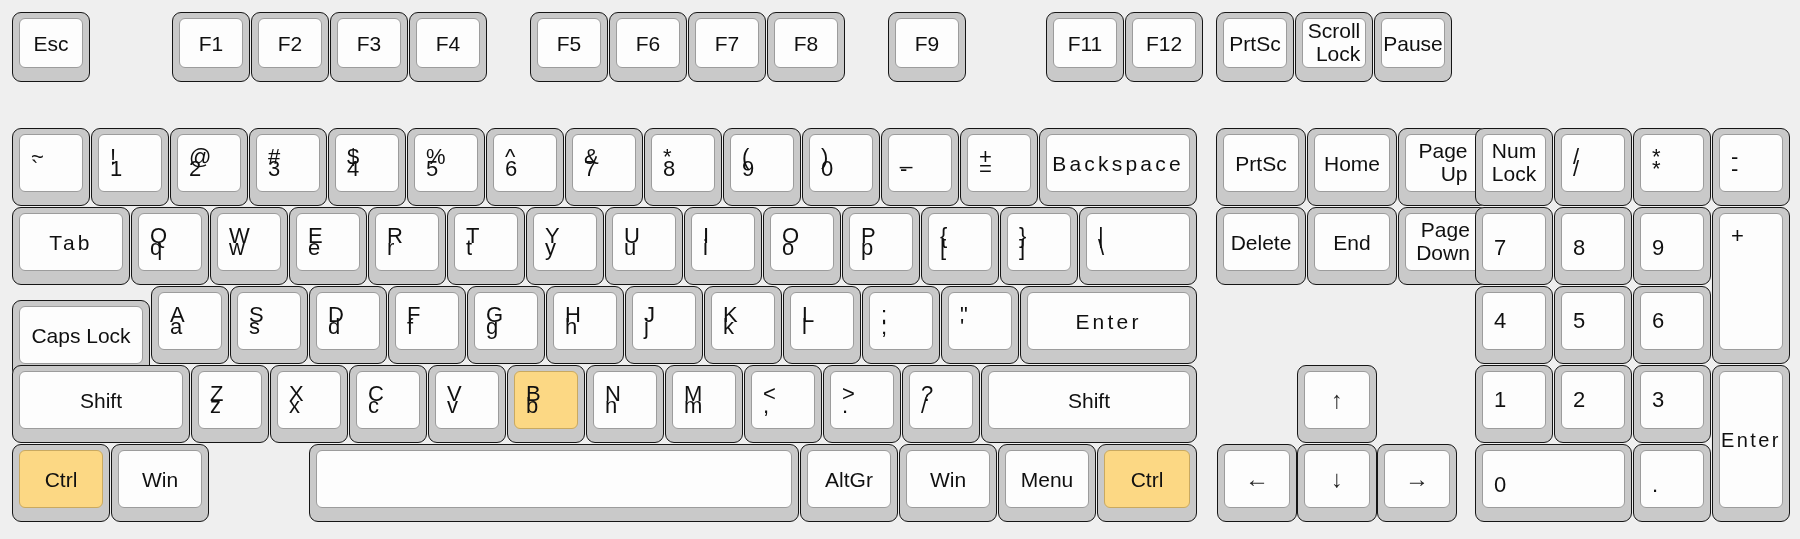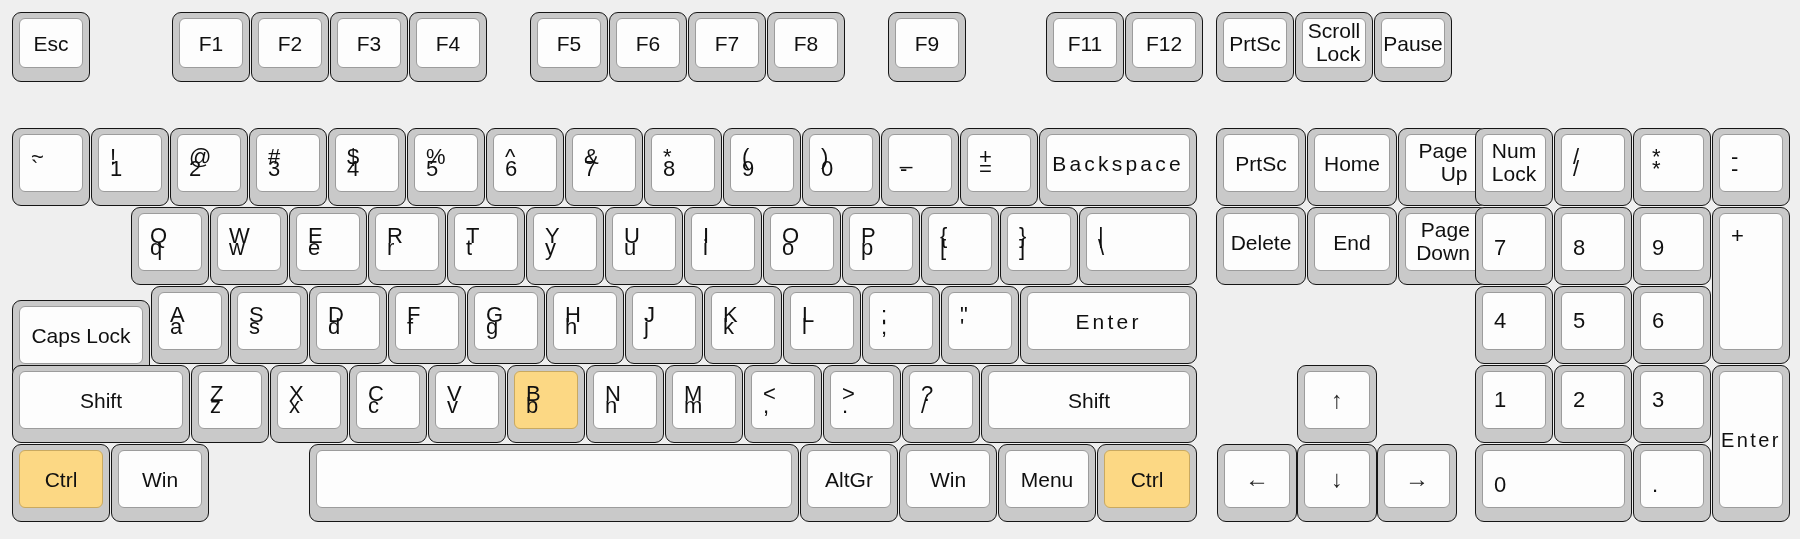--- a/index.html
+++ b/index.html
@@ -278,20 +278,25 @@
         <span class="lbl top">+</span>
         <span class="lbl bot">=</span>
       </div>
   </div>
   <div class="key" style="left:1039px;top:128px;width:158px;height:78px;">
     <div class="cap c track">
         <span class="lbl">Backspace</span>
       </div>
   </div>
 
+  <div class="key" style="left:12px;top:207px;width:118px;height:78px;">
+    <div class="cap c track">
+        <span class="lbl">Tab</span>
+      </div>
+  </div>
   <div class="key" style="left:131px;top:207px;width:78px;height:78px;">
     <div class="cap d">
         <span class="lbl top">Q</span>
         <span class="lbl bot">q</span>
       </div>
   </div>
   <div class="key" style="left:210px;top:207px;width:78px;height:78px;">
     <div class="cap d">
         <span class="lbl top">W</span>
         <span class="lbl bot">w</span>

